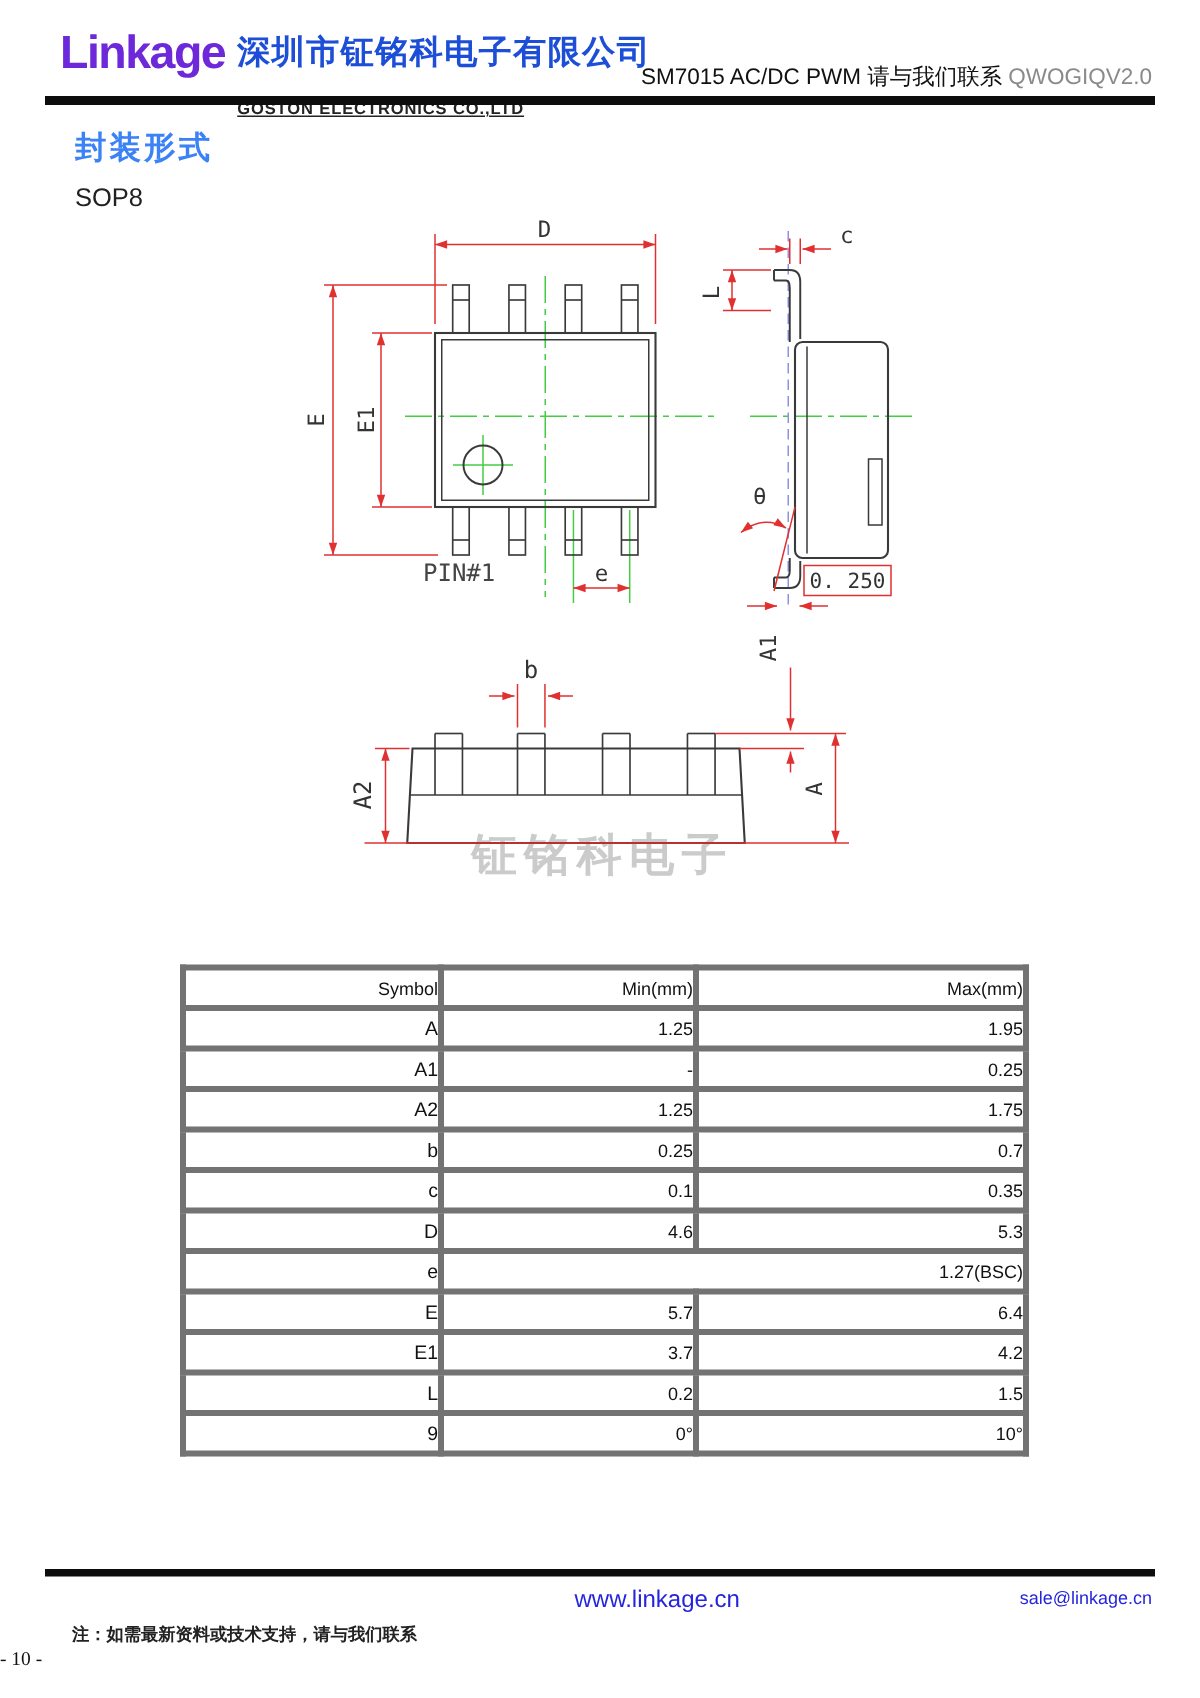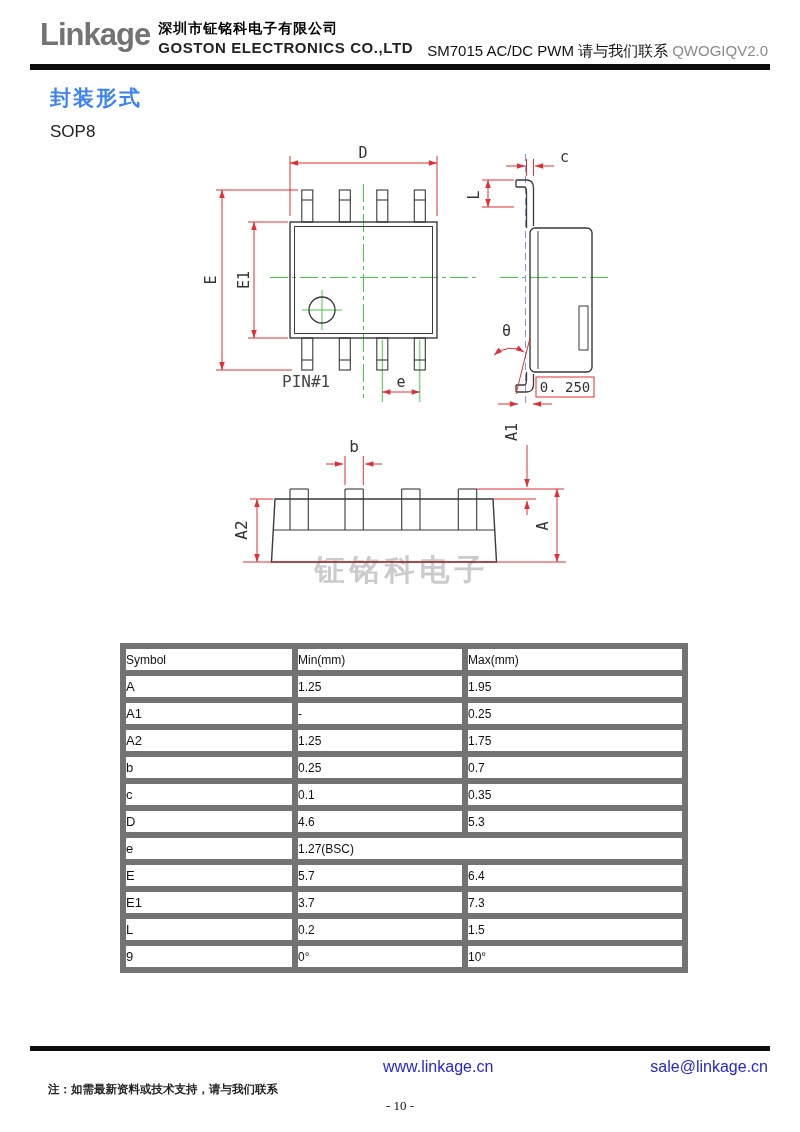--- a/index.html
+++ b/index.html
@@ -1,52 +1,52 @@
 <!DOCTYPE html>
 <html><head>
 <meta charset="utf-8">
 <style>
   * { margin:0; padding:0; box-sizing:border-box; }
   body { background:#888; font-family:"Liberation Sans", sans-serif; }
   .page { position:relative; width:800px; height:1132px; background:#ffffff; margin:0 auto; overflow:hidden; }
 
   
   .logo-block { position:absolute; left:40px; top:18px; display:flex; align-items:flex-start; }
-  .logo-text { font-size:31px; font-weight:bold; color:#737373; letter-spacing:-1px; line-height:34px; }
+  .logo-text { font-size:31px; font-weight:bold; color:#6d28d9; letter-spacing:-1px; line-height:34px; }
   .company { margin-left:8px; margin-top:2px; }
-  .company-cn { font-size:14px; font-weight:bold; color:#000000; letter-spacing:1px; }
-  .company-en { font-size:15px; font-weight:bold; color:#222; letter-spacing:0.6px; margin-top:1px; }
+  .company-cn { font-size:22px; font-weight:bold; color:#1d4ed8; letter-spacing:1px; }
+  .company-en { font-size:11px; font-weight:bold; color:#222; letter-spacing:0.6px; margin-top:17px;text-decoration:underline; }
   .doc-title { position:absolute; right:32px; top:42px; font-size:15px; color:#111; white-space:nowrap; }
   .doc-code { font-size:15px; color:#8a8a8a; margin-left:4px; }
   .rule { position:absolute; left:30px; width:740px; background:#0d0d0d; }
   .rule-top { top:64px; height:6px; }
   .rule-bottom { top:1046px; height:5px; }
 
   
   .sec-title { position:absolute; left:50px; top:84px; font-size:21px; font-weight:bold; color:#3b82f6; letter-spacing:2px; }
   .pkg-label { position:absolute; left:50px; top:122px; font-size:17px; color:#222; }
 
   
   .drawing { position:absolute; left:30px; top:140px; }
   .cad-label { font-family:"DejaVu Sans Mono", monospace; font-size:15px; fill:#333; }
   .cad-small { font-family:"DejaVu Sans Mono", monospace; font-size:14px; fill:#333; }
   .wm { font-size:30px; font-weight:bold; fill:#cbcbcb; letter-spacing:5px; }
 
   
   .dim-table { position:absolute; left:120px; top:643px; width:562px; border-collapse:collapse; table-layout:fixed; }
-  .dim-table th, .dim-table td { border:6px solid #737373; height:27px; text-align:left; vertical-align:middle;
+  .dim-table th, .dim-table td { border:4px solid #737373; height:27px; text-align:right; vertical-align:middle;
       font-size:12px; color:#111; font-weight:normal; }
   .dim-table td.sym { font-size:13px; }
 
   
   .footer-phone { position:absolute; left:48px; top:1057px; font-family:"Liberation Serif", serif; font-weight:bold; font-size:18px; color:#000; }
   .footer-web { position:absolute; left:383px; top:1058px; font-size:16px; color:#2525dd; text-decoration:none; }
-  .footer-mail { position:absolute; right:32px; top:1058px; font-size:16px; color:#2525dd; text-decoration:none; }
+  .footer-mail { position:absolute; right:32px; top:1058px; font-size:12px; color:#2525dd; text-decoration:none; }
   .footer-note { position:absolute; left:48px; top:1082px; font-family:Liberation Serif, serif; font-size:11.5px; font-weight:bold; color:#222; }
-  .page-num { position:absolute; left:0; top:1098px; width:100%; text-align:center; font-family:"Liberation Serif", serif; font-size:13px; color:#111; }
+  .page-num { position:absolute; left:0; top:1098px; width:100%; text-align:left; font-family:"Liberation Serif", serif; font-size:13px; color:#111; }
 </style>
 </head>
 <body>
 
 <div class="page">
 
   <div class="logo-block">
     <span class="logo-text">Linkage</span>
     <span class="company">
       <span class="company-cn" style="display:block">深圳市钲铭科电子有限公司</span>
@@ -259,21 +259,21 @@
       <td colspan="2">1.27(BSC)</td>
     </tr>
     <tr>
       <td class="sym">E</td>
       <td>5.7</td>
       <td>6.4</td>
     </tr>
     <tr>
       <td class="sym">E1</td>
       <td>3.7</td>
-      <td>7.3</td>
+      <td>4.2</td>
     </tr>
     <tr>
       <td class="sym">L</td>
       <td>0.2</td>
       <td>1.5</td>
     </tr>
     <tr>
       <td class="sym">9</td>
       <td>0°</td>
       <td>10°</td>

